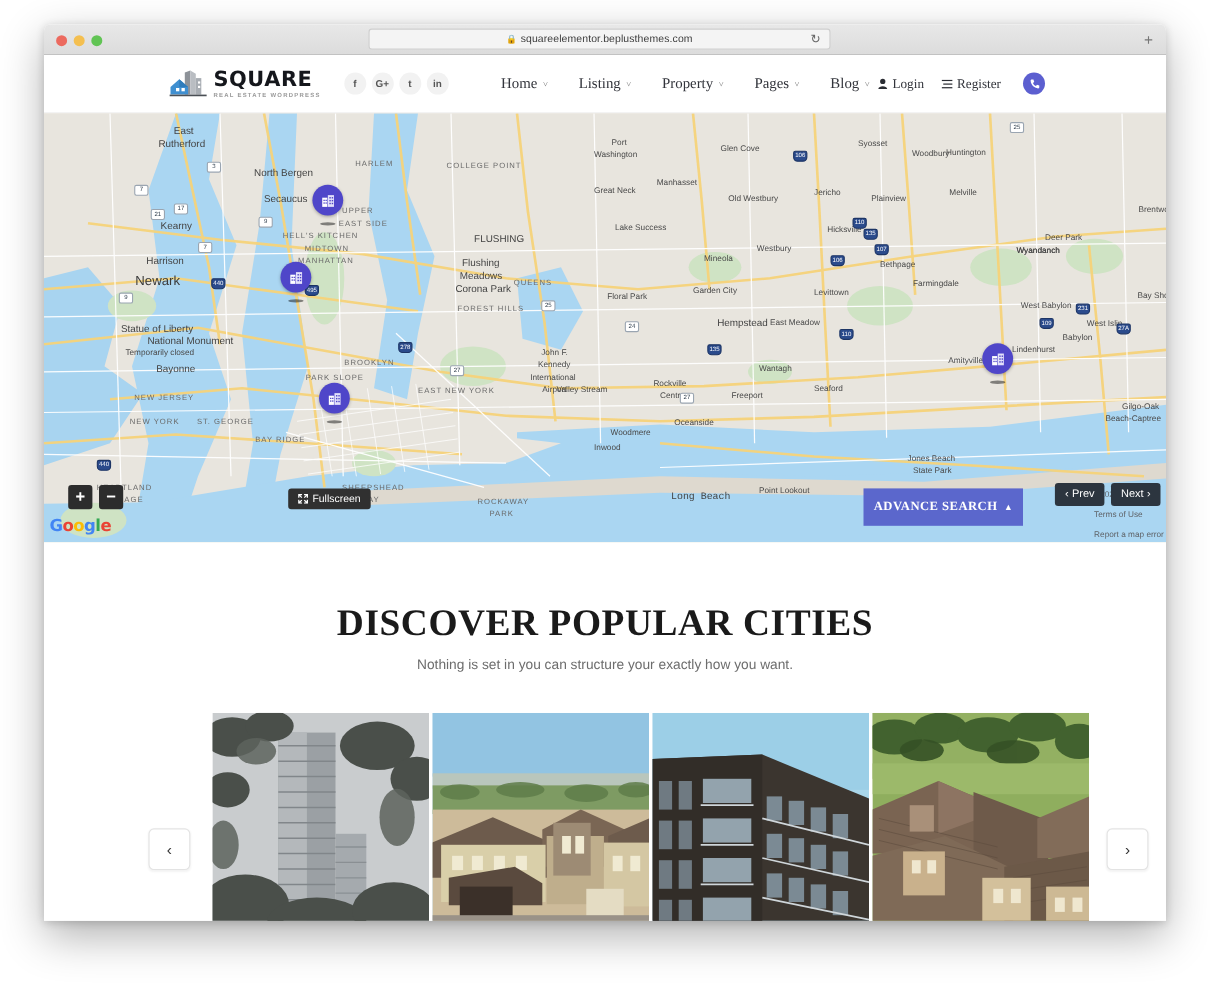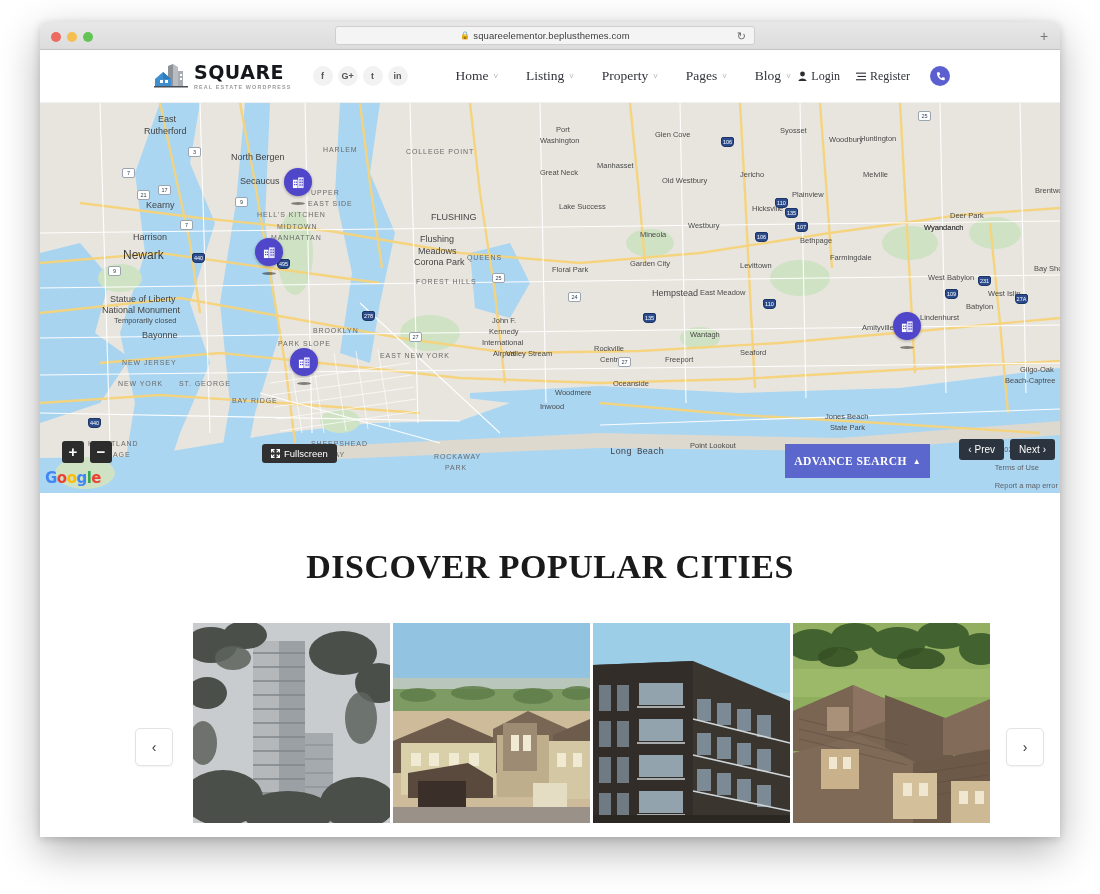--- a/index.html
+++ b/index.html
@@ -385,21 +385,21 @@
         <div class="map-label caps" style="left: 237px; top: 120px;">MIDTOWN</div>
         <div class="map-label caps" style="left: 231px; top: 131px;">MANHATTAN</div>
         <div class="map-label caps" style="left: 366px; top: 45px;">COLLEGE POINT</div>
         <div class="map-label mid" style="left: 391px; top: 109px;">FLUSHING</div>
         <div class="map-label mid" style="left: 380px; top: 131px;">Flushing</div>
         <div class="map-label mid" style="left: 378px; top: 143px;">Meadows</div>
         <div class="map-label mid" style="left: 374px; top: 154px;">Corona Park</div>
         <div class="map-label caps" style="left: 427px; top: 151px;">QUEENS</div>
         <div class="map-label caps" style="left: 376px; top: 175px;">FOREST HILLS</div>
         <div class="map-label mid" style="left: 70px; top: 191px;">Statue of Liberty</div>
-        <div class="map-label mid" style="left: 62px; top: 202px;">National Monument</div>
+        <div class="map-label mid" style="left: 62px; top: 202px; padding-left: 32px;">National Monument</div>
         <div class="map-label " style="left: 74px; top: 213px;">Temporarily closed</div>
         <div class="map-label mid" style="left: 102px; top: 227px;">Bayonne</div>
         <div class="map-label caps" style="left: 82px; top: 256px;">NEW JERSEY</div>
         <div class="map-label caps" style="left: 78px; top: 277px;">NEW YORK</div>
         <div class="map-label caps" style="left: 139px; top: 277px;">ST. GEORGE</div>
         <div class="map-label caps" style="left: 273px; top: 224px;">BROOKLYN</div>
         <div class="map-label caps" style="left: 238px; top: 237px;">PARK SLOPE</div>
         <div class="map-label caps" style="left: 192px; top: 294px;">BAY RIDGE</div>
         <div class="map-label caps" style="left: 340px; top: 249px;">EAST NEW YORK</div>
         <div class="map-label caps" style="left: 271px; top: 337px;">SHEEPSHEAD</div>
@@ -427,21 +427,21 @@
         <div class="map-label " style="left: 453px; top: 246px;">Airport</div>
         <div class="map-label mid" style="left: 612px; top: 185px;">Hempstead</div>
         <div class="map-label " style="left: 660px; top: 185px;">East Meadow</div>
         <div class="map-label " style="left: 590px; top: 156px;">Garden City</div>
         <div class="map-label " style="left: 512px; top: 162px;">Floral Park</div>
         <div class="map-label " style="left: 600px; top: 127px;">Mineola</div>
         <div class="map-label " style="left: 648px; top: 118px;">Westbury</div>
         <div class="map-label " style="left: 700px; top: 158px;">Levittown</div>
         <div class="map-label " style="left: 712px; top: 101px;">Hicksville</div>
         <div class="map-label " style="left: 700px; top: 67px;">Jericho</div>
-        <div class="map-label " style="left: 752px; top: 87px;">Plainview</div>
+        <div class="map-label " style="left: 752px; top: 73px;">Plainview</div>
         <div class="map-label " style="left: 760px; top: 133px;">Bethpage</div>
         <div class="map-label " style="left: 790px; top: 150px;">Farmingdale</div>
         <div class="map-label " style="left: 622px; top: 73px;">Old Westbury</div>
         <div class="map-label " style="left: 740px; top: 23px;">Syosset</div>
         <div class="map-label " style="left: 789px; top: 32px;">Woodbury</div>
         <div class="map-label " style="left: 823px; top: 67px;">Melville</div>
         <div class="map-label " style="left: 820px; top: 31px;">Huntington</div>
         <div class="map-label " style="left: 910px; top: 108px;">Deer Park</div>
         <div class="map-label " style="left: 884px; top: 120px;">Wyandanch</div>
         <div class="map-label " style="left: 995px; top: 83px;">Brentwood</div>
@@ -609,20 +609,21 @@
       </div>
       <div class="pager-btn">
         <span>Next</span>
         <span>›</span>
       </div>
     </div>
   </div>
 
   <div id="cities-section">
     <h1 id="cities-title">DISCOVER POPULAR CITIES</h1>
+    <p id="cities-subtitle">Nothing is set in you can structure your exactly how you want.</p>
 
     <div id="carousel">
       <div class="carousel-arrow" id="carousel-prev">
         <span>‹</span>
       </div>
 
       <div id="carousel-track">
         <div class="city-card">
           <svg width="197" height="200" viewBox="0 0 197 200">
             <rect width="197" height="200" fill="#c9ccce"></rect>

